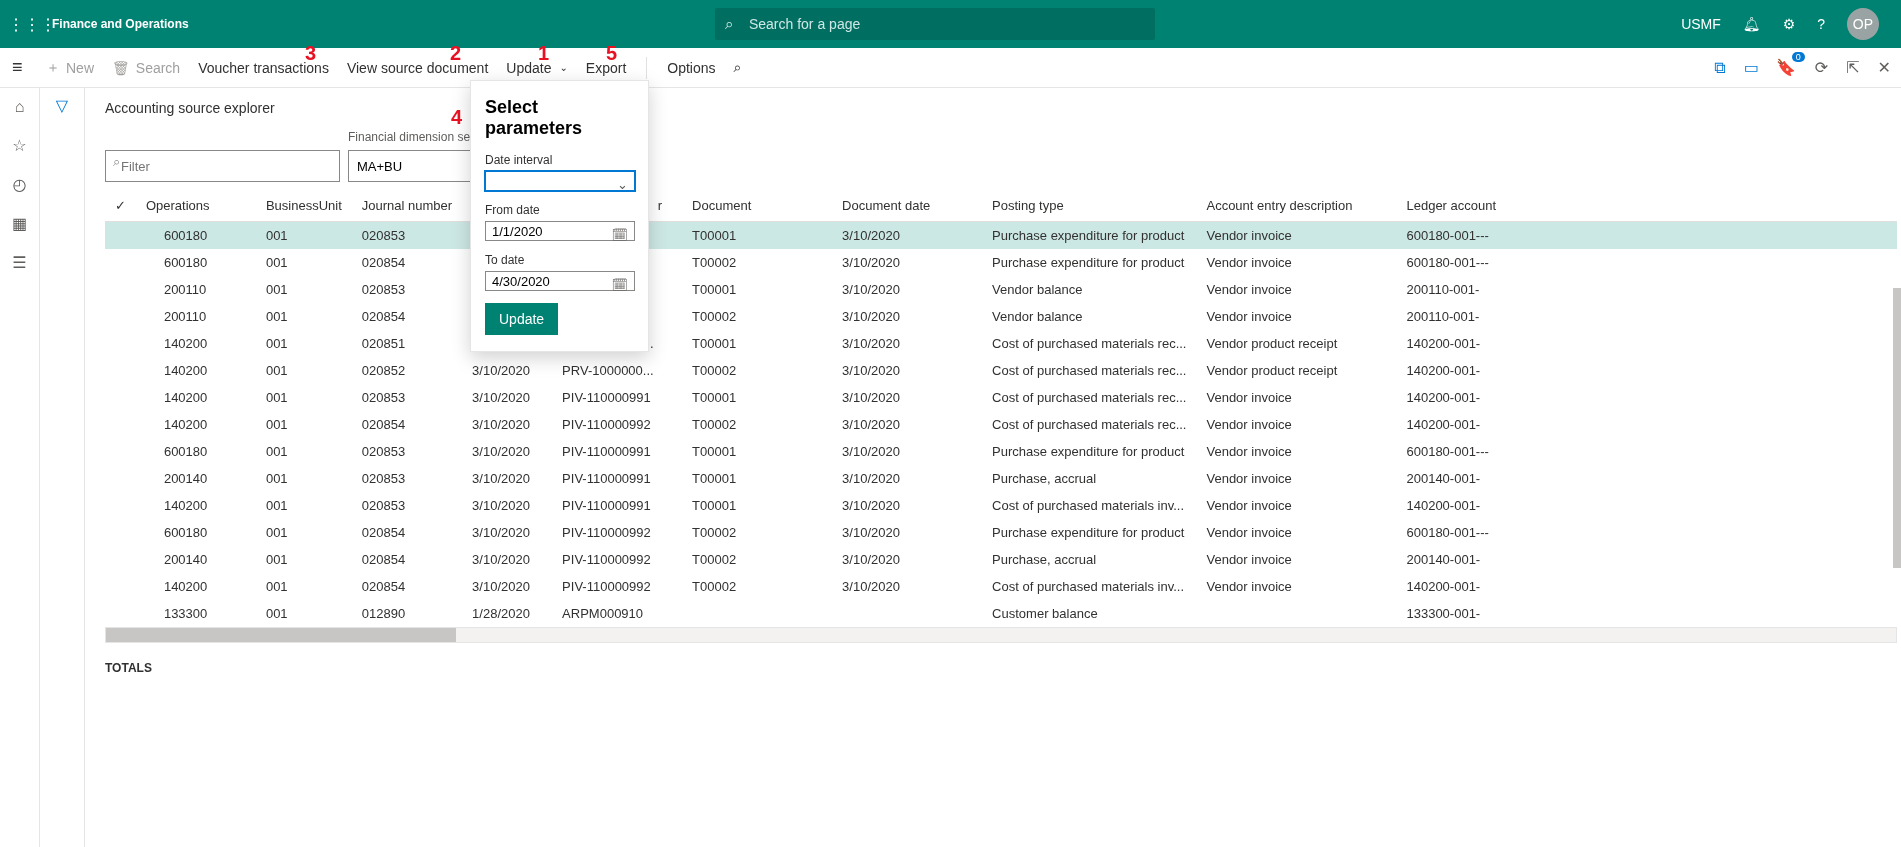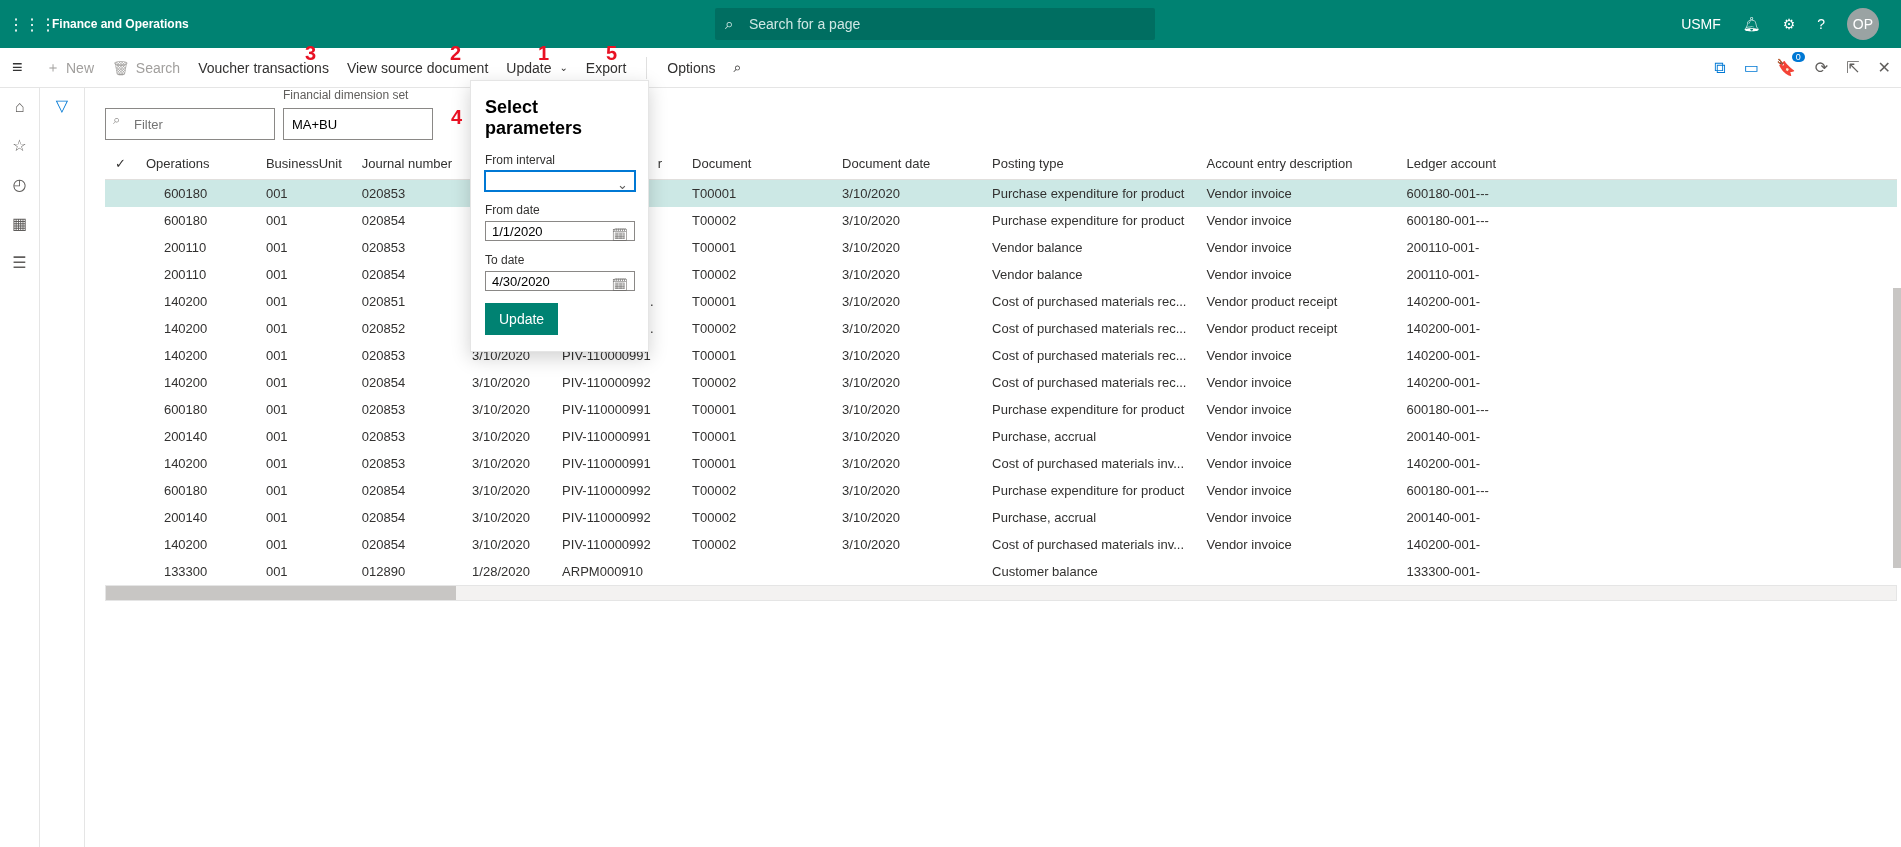--- a/index.html
+++ b/index.html
@@ -40,21 +40,21 @@
 .filtercol { position:absolute; left:40px; top:88px; bottom:0; width:45px; border-right:1px solid #e5e5e5; display:flex; justify-content:center; padding-top:8px; }
 .funnel { color:#0078d4; font-size:16px; }
 
 
 .main { position:absolute; left:85px; right:0; top:88px; bottom:0; overflow:hidden; }
 .page-title { font-size:14px; color:#323130; padding:12px 20px 14px; }
 .controls-row { display:flex; gap:8px; padding:0 20px 8px; align-items:flex-end; }
 .fld { display:flex; flex-direction:column; }
 .fld label { font-size:12px; color:#605e5c; margin-bottom:6px; }
 .inp { height:32px; border:1px solid #8a8886; padding:0 8px; font-size:13px; }
-.inp.filter { width:170px; padding-left:28px; }
+.inp.filter { width:235px; padding-left:15px; }
 .filter-wrap { position:relative; }
 .filter-wrap .fico { position:absolute; left:8px; top:24px; color:#8a8886; font-size:13px; }
 .inp.dimset { width:150px; background:#fff; }
 
 
 .table { width:100%; border-collapse:collapse; font-size:13px; }
 .table thead th { text-align:left; font-weight:400; color:#323130; padding:8px 10px; border-bottom:1px solid #e1dfdd; white-space:nowrap; }
 .table tbody td { padding:6px 10px; color:#323130; white-space:nowrap; }
 .table tbody tr.sel { background:#cce8e5; }
 .chkcol { width:30px; text-align:center; color:#008272; }
@@ -149,20 +149,21 @@
   <span class="ri">◴</span>
   <span class="ri">▦</span>
   <span class="ri">☰</span>
 </div>
 
 <div class="filtercol">
   <span class="funnel">▽</span>
 </div>
 
 <div class="main">
+  <div class="page-title">Accounting source explorer</div>
 
   <div class="controls-row">
     <div class="fld filter-wrap">
       <label>&nbsp;</label>
       <span class="fico">⌕</span>
       <input class="inp filter" placeholder="Filter" style="">
     </div>
     <div class="fld">
       <label>Financial dimension set</label>
       <input class="inp dimset" value="MA+BU" style="">
@@ -383,28 +384,29 @@
             <td>133300-001-</td>
           </tr>
         </tbody>
     </table>
   </div>
 
   <div class="hscrollbar">
       <div class="thumb"></div>
     </div>
 
+  <div class="totals">TOTALS</div>
 
   <div class="vscroll"></div>
 </div>
 
 <div class="flyout">
   <div class="fly-title">Select parameters</div>
   <div class="fly-fld">
-    <label>From interval</label>
+    <label>Date interval</label>
     <div class="fly-rel">
       <input class="fly-input focus" value="" style="">
       <span class="fly-ico">⌄</span>
     </div>
   </div>
   <div class="fly-fld">
     <label>From date</label>
     <div class="fly-rel">
       <input class="fly-input" value="1/1/2020" style="">
       <span class="fly-ico">🗓</span>

